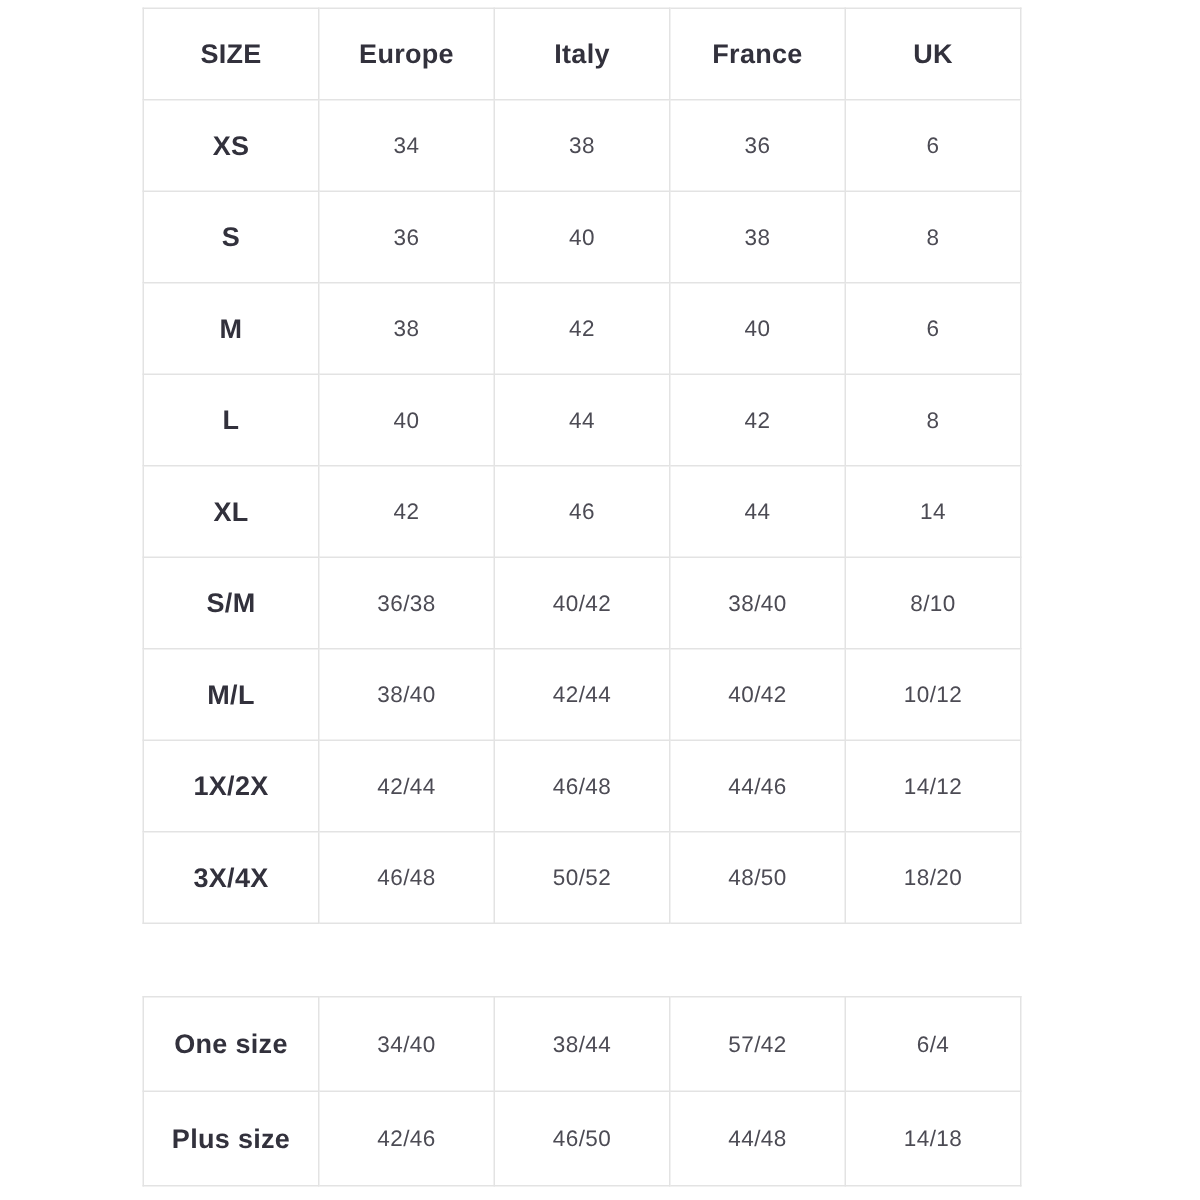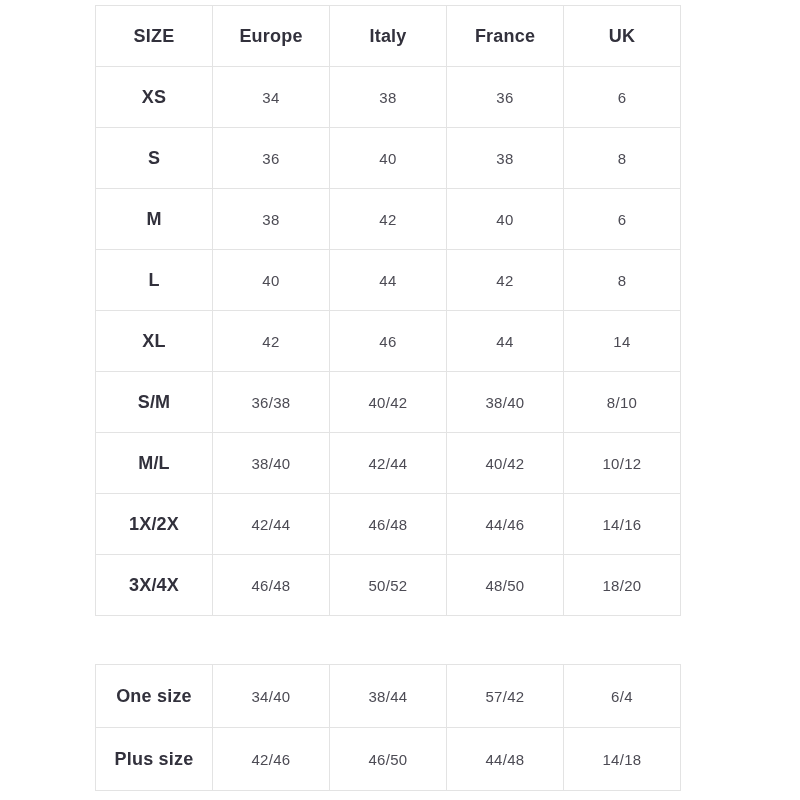--- a/index.html
+++ b/index.html
@@ -117,21 +117,21 @@
           <td>38/40</td>
           <td>42/44</td>
           <td>40/42</td>
           <td>10/12</td>
         </tr>
         <tr>
           <td class="label-cell">1X/2X</td>
           <td>42/44</td>
           <td>46/48</td>
           <td>44/46</td>
-          <td>14/16</td>
+          <td>14/12</td>
         </tr>
         <tr>
           <td class="label-cell">3X/4X</td>
           <td>46/48</td>
           <td>50/52</td>
           <td>48/50</td>
           <td>18/20</td>
         </tr>
       </tbody>
     </table>

